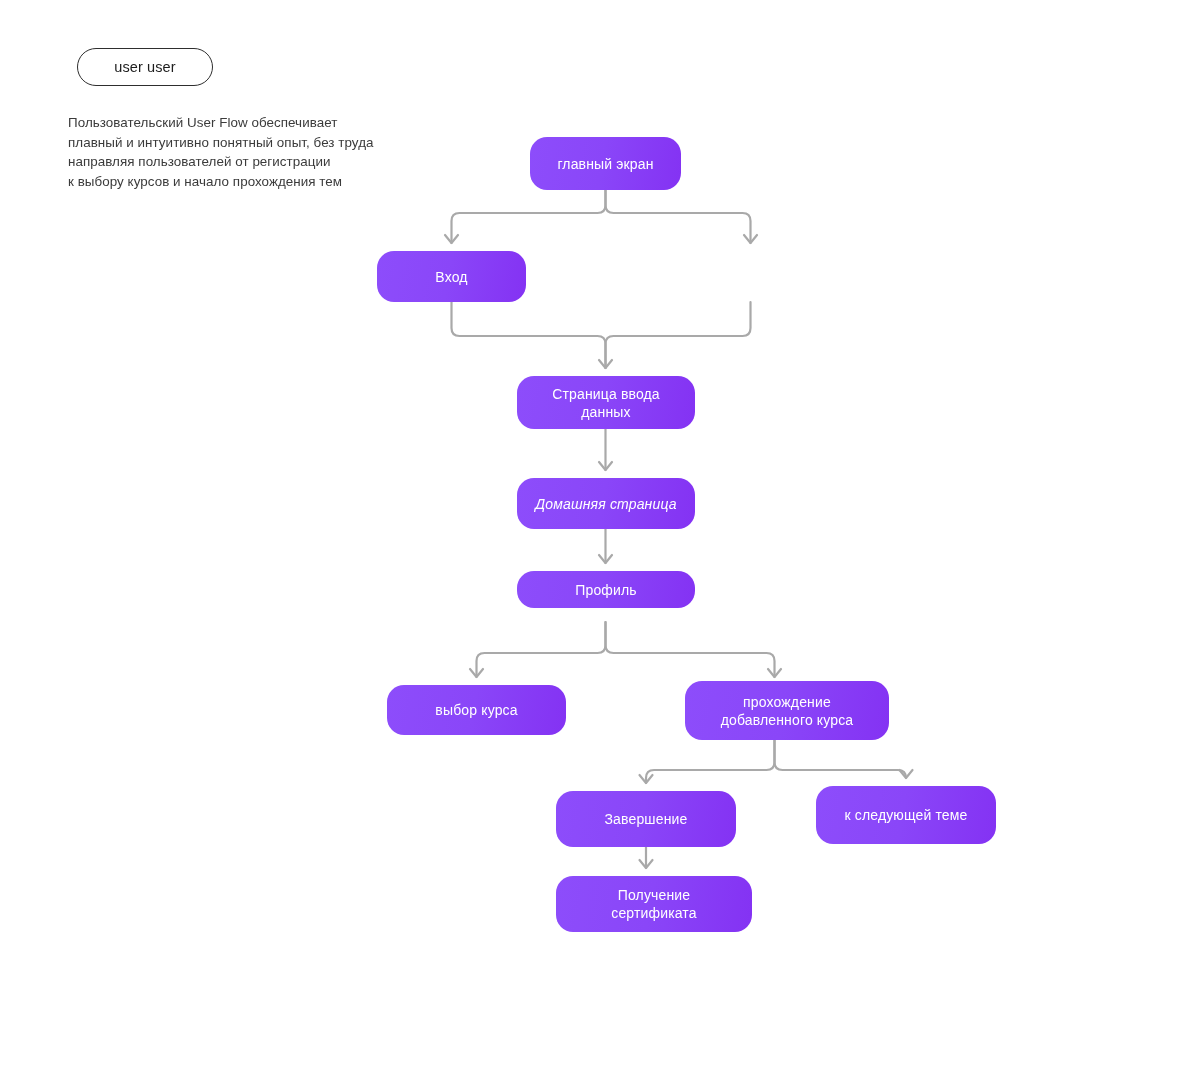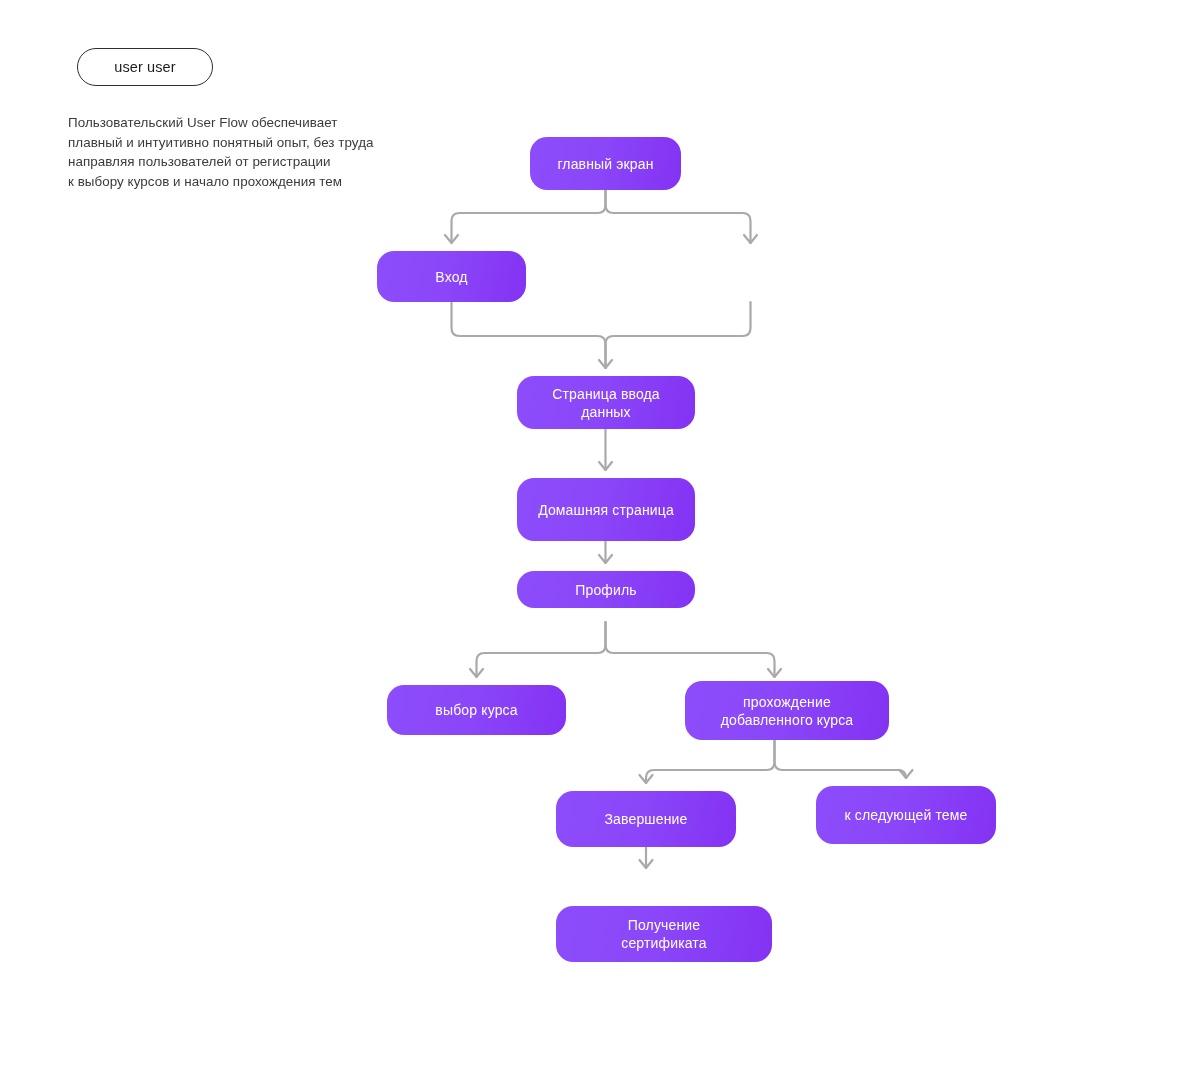--- a/index.html
+++ b/index.html
@@ -149,38 +149,38 @@
   <div id="nodes-layer">
       <div class="node" style="left: 530px; top: 137px; width: 151px; height: 53px;">
         <span class="node-label">главный экран</span>
       </div>
       <div class="node" style="left: 377px; top: 251px; width: 149px; height: 51px;">
         <span class="node-label">Вход</span>
       </div>
       <div class="node" style="left: 517px; top: 376px; width: 178px; height: 53px;">
         <span class="node-label">Страница ввода данных</span>
       </div>
-      <div class="node" style="left: 517px; top: 478px; width: 178px; height: 63px;">
+      <div class="node" style="left: 517px; top: 478px; width: 178px; height: 51px; font-style: italic;">
         <span class="node-label">Домашняя страница</span>
       </div>
       <div class="node" style="left: 517px; top: 571px; width: 178px; height: 37px;">
         <span class="node-label">Профиль</span>
       </div>
       <div class="node" style="left: 387px; top: 685px; width: 179px; height: 50px;">
         <span class="node-label">выбор курса</span>
       </div>
       <div class="node" style="left: 685px; top: 681px; width: 204px; height: 59px;">
         <span class="node-label">прохождение
 добавленного курса</span>
       </div>
       <div class="node" style="left: 556px; top: 791px; width: 180px; height: 56px;">
         <span class="node-label">Завершение</span>
       </div>
       <div class="node" style="left: 816px; top: 786px; width: 180px; height: 58px;">
         <span class="node-label">к следующей теме</span>
       </div>
-      <div class="node" style="left: 556px; top: 876px; width: 216px; height: 56px; margin-top: 30px;">
+      <div class="node" style="left: 556px; top: 876px; width: 196px; height: 56px;">
         <span class="node-label">Получение
 сертификата</span>
       </div>
     </div>
 
 </div>
 
 </body></html>

